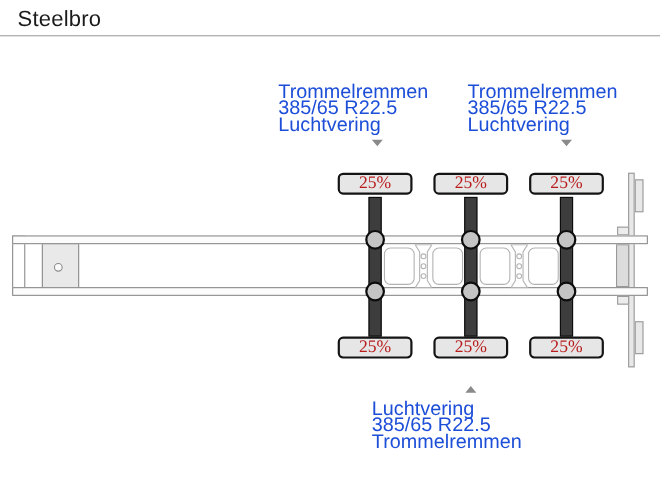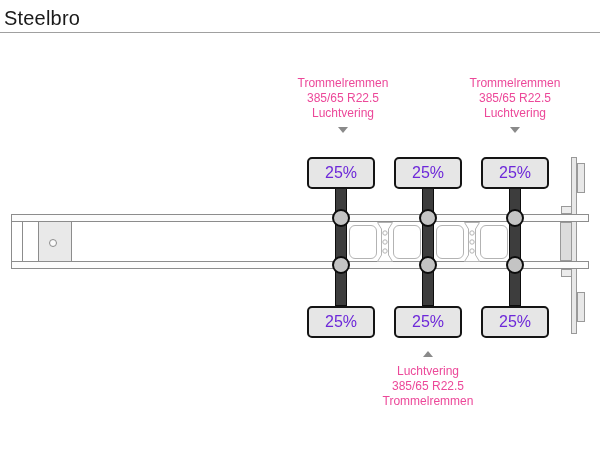--- a/index.html
+++ b/index.html
@@ -1,26 +1,26 @@
 <!DOCTYPE html>
 <html><head>
 <meta charset="utf-8">
 <style>
   html,body{margin:0;padding:0;background:#fff;}
   .canvas{
     position:relative;width:600px;height:450px;background:#ffffff;
     font-family:"Liberation Sans", sans-serif;overflow:hidden;
   }
   
-  .title{position:absolute;left:4px;top:7px;font-size:20px;color:#1a1a1a;letter-spacing:0.2px;}
+  .title{position:absolute;left:16px;top:7px;font-size:20px;color:#1a1a1a;letter-spacing:0.2px;}
   .header-rule{position:absolute;left:0;top:32px;width:600px;height:1px;background:#a0a0a0;}
   .reference{position:absolute;left:8px;top:38px;font-size:12px;color:#1a1a1a;}
 
   
-  .anno{position:absolute;width:180px;text-align:center;font-size:12px;line-height:15px;color:#ec4899;}
+  .anno{position:absolute;width:180px;text-align:left;font-size:18px;line-height:15px;color:#1d4ed8;}
   .anno-top{top:76px;}
   .anno-bottom{top:364px;}
   .arrow-down{position:absolute;width:0;height:0;top:127px;
     border-left:5px solid transparent;border-right:5px solid transparent;border-top:6px solid #8a8a8a;}
   .arrow-up{position:absolute;width:0;height:0;top:351px;
     border-left:5px solid transparent;border-right:5px solid transparent;border-bottom:6px solid #8a8a8a;}
 
   
   .rail{position:absolute;left:11px;width:578px;height:8px;background:#fcfcfc;
     border:1px solid #8c8c8c;box-sizing:border-box;z-index:2;}
@@ -46,23 +46,23 @@
   .rear-tab{position:absolute;left:561px;width:11px;height:8px;background:#ececec;
     border:1px solid #999;box-sizing:border-box;z-index:3;}
   .rear-tab-top{top:206px;} .rear-tab-bottom{top:269px;}
 
   
   .axle-bar{position:absolute;top:179px;width:12px;height:127px;background:#3d3d3d;
     border:1px solid #0d0d0d;box-sizing:border-box;z-index:3;}
   .susp{position:absolute;width:18px;height:18px;border-radius:50%;background:#c4c4c4;
     border:2px solid #0d0d0d;box-sizing:border-box;z-index:4;}
   .susp-top{top:209px;} .susp-bottom{top:256px;}
-  .wheel{position:absolute;width:68px;height:32px;background:#e6e6e6;border:2px solid #141414;
+  .wheel{position:absolute;width:68px;height:20px;background:#e6e6e6;border:2px solid #141414;
     border-radius:5px;box-sizing:border-box;display:flex;align-items:center;justify-content:center;
-    font-size:16px;color:#6d28d9;z-index:4;}
+    font-size:16px;color:#b91c1c;z-index:4;font-family:Liberation Serif, serif;}
   .wheel-top{top:157px;} .wheel-bottom{top:306px;}
 </style>
 </head>
 <body>
 
 <div class="canvas">
 
   <div class="title">Steelbro</div>
   <div class="header-rule"></div>
 

